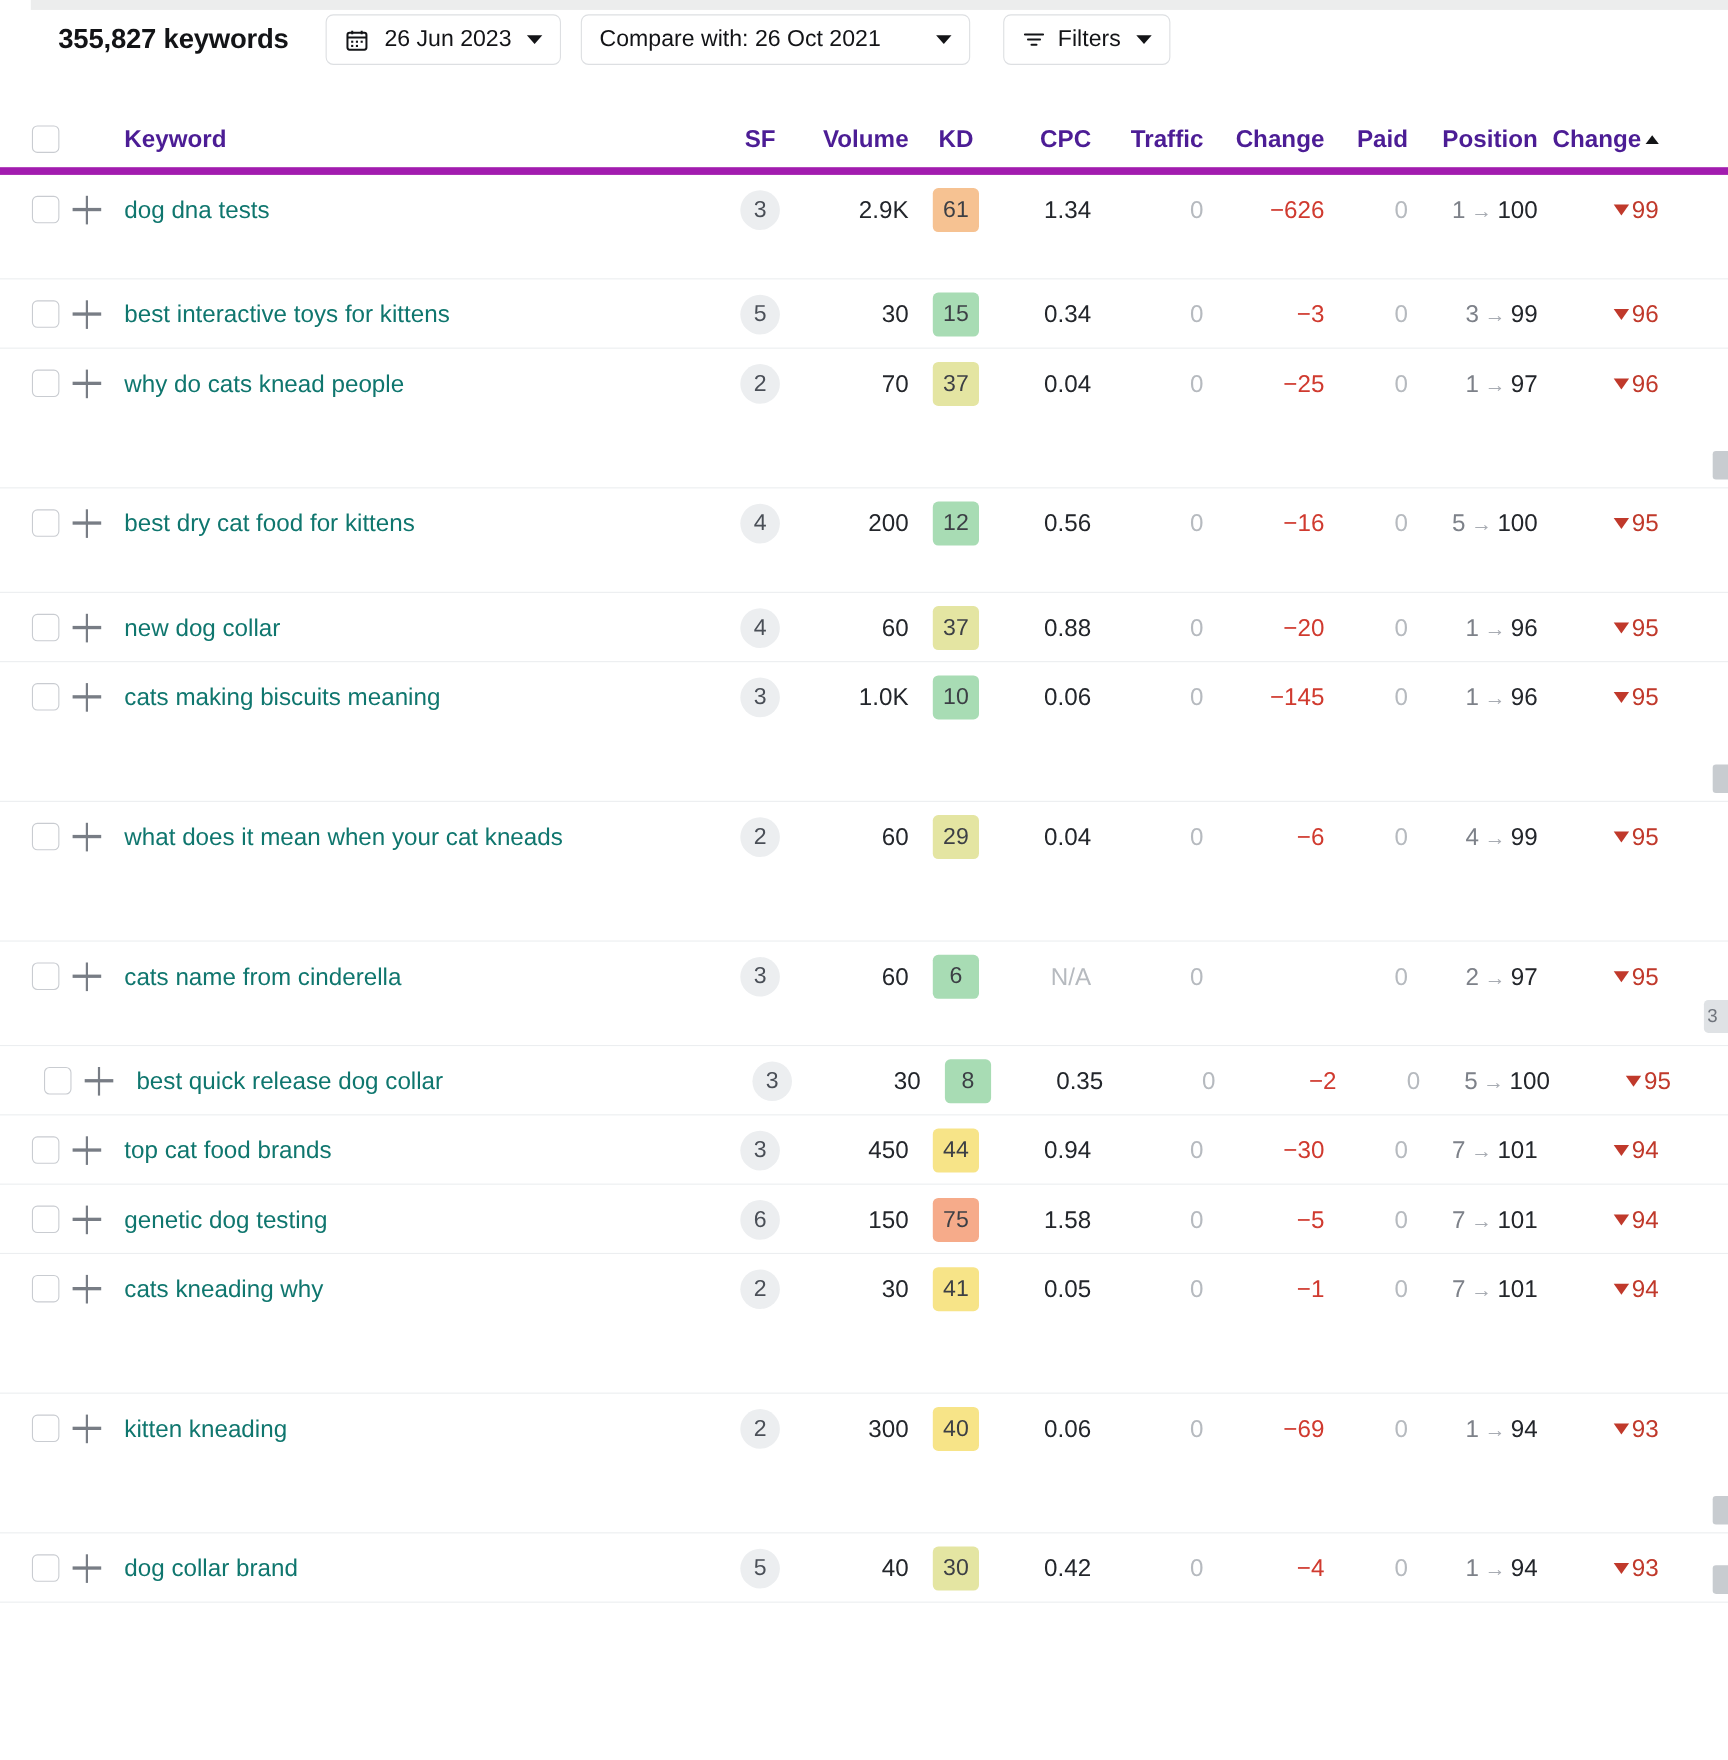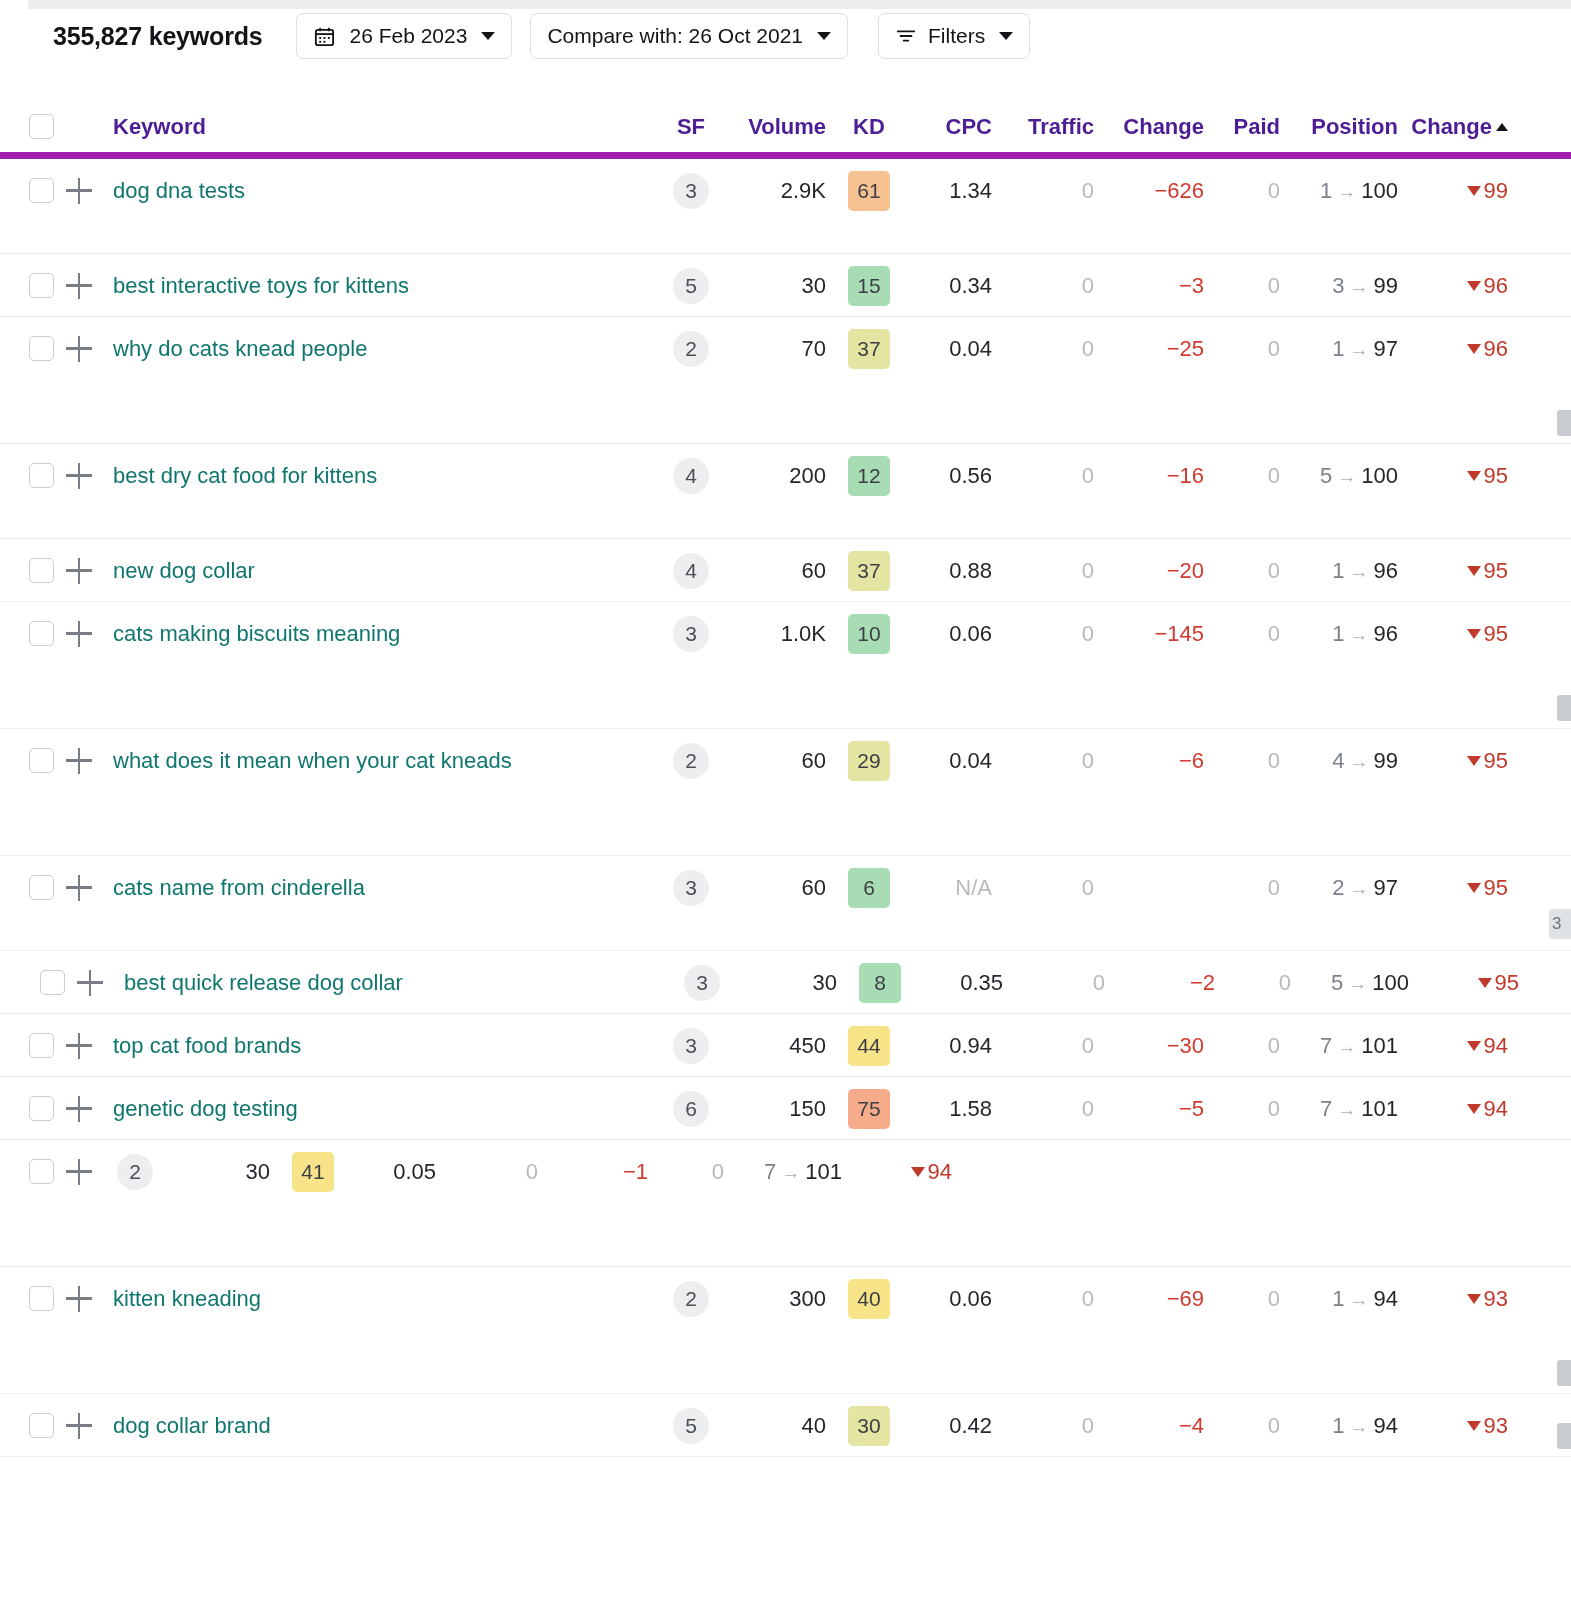--- a/index.html
+++ b/index.html
@@ -34,21 +34,21 @@
     height: 46px;
     border: 1px solid #dddfe2;
     border-radius: 7px;
     background: #fff;
     font-size: 21px; color: #131417;
     padding: 0 16px;
     white-space: nowrap;
     cursor: pointer;
   }
   .btn-date { margin-left: 34px; }
-  .btn-compare { margin-left: 18px; }
+  .btn-compare { margin-left: 18px; gap: 36px; }
   .btn-filters { margin-left: 30px; }
   .cal-icon { margin-right: 13px; display: inline-flex; }
   .filter-icon { margin-right: 11px; display: inline-flex; }
   .caret {
     margin-left: 14px;
     width: 0; height: 0;
     border-left: 7px solid transparent;
     border-right: 7px solid transparent;
     border-top: 8px solid #131417;
   }
@@ -170,21 +170,21 @@
         <line x1="3" y1="9.5" x2="21" y2="9.5"></line>
         <line x1="7.5" y1="3" x2="7.5" y2="6.5"></line>
         <line x1="16.5" y1="3" x2="16.5" y2="6.5"></line>
         <rect x="6.5" y="12.5" width="2" height="2" fill="#131417" stroke="none"></rect>
         <rect x="11" y="12.5" width="2" height="2" fill="#131417" stroke="none"></rect>
         <rect x="15.5" y="12.5" width="2" height="2" fill="#131417" stroke="none"></rect>
         <rect x="6.5" y="16.5" width="2" height="2" fill="#131417" stroke="none"></rect>
         <rect x="11" y="16.5" width="2" height="2" fill="#131417" stroke="none"></rect>
       </svg>
     </span>
-    <span>26 Feb 2023</span>
+    <span>26 Jun 2023</span>
     <span class="caret"></span>
   </div>
 
   <div class="btn btn-compare">
     <span>Compare with: 26 Oct 2021</span>
     <span class="caret"></span>
   </div>
 
   <div class="btn btn-filters">
     <span class="filter-icon">
@@ -487,20 +487,21 @@
         </div>
       </div>
       <div class="row" style="height: 127px;">
         <div class="cellwrap">
           <div class="c-check">
             <span class="checkbox"></span>
           </div>
           <div class="c-plus">
             <span class="plus"></span>
           </div>
+          <div class="c-kw"><a class="kw-link">cats kneading why</a></div>
           <div class="c-sf">
             <span class="sf-badge">2</span>
           </div>
           <div class="c-vol">30</div>
           <div class="c-kd">
             <span class="kd-badge" style="background:#f7e488">41</span>
           </div>
           <div class="c-cpc ">0.05</div>
           <div class="c-traf muted">0</div>
           <div class="c-chg"><span class="neg">−1</span></div>

